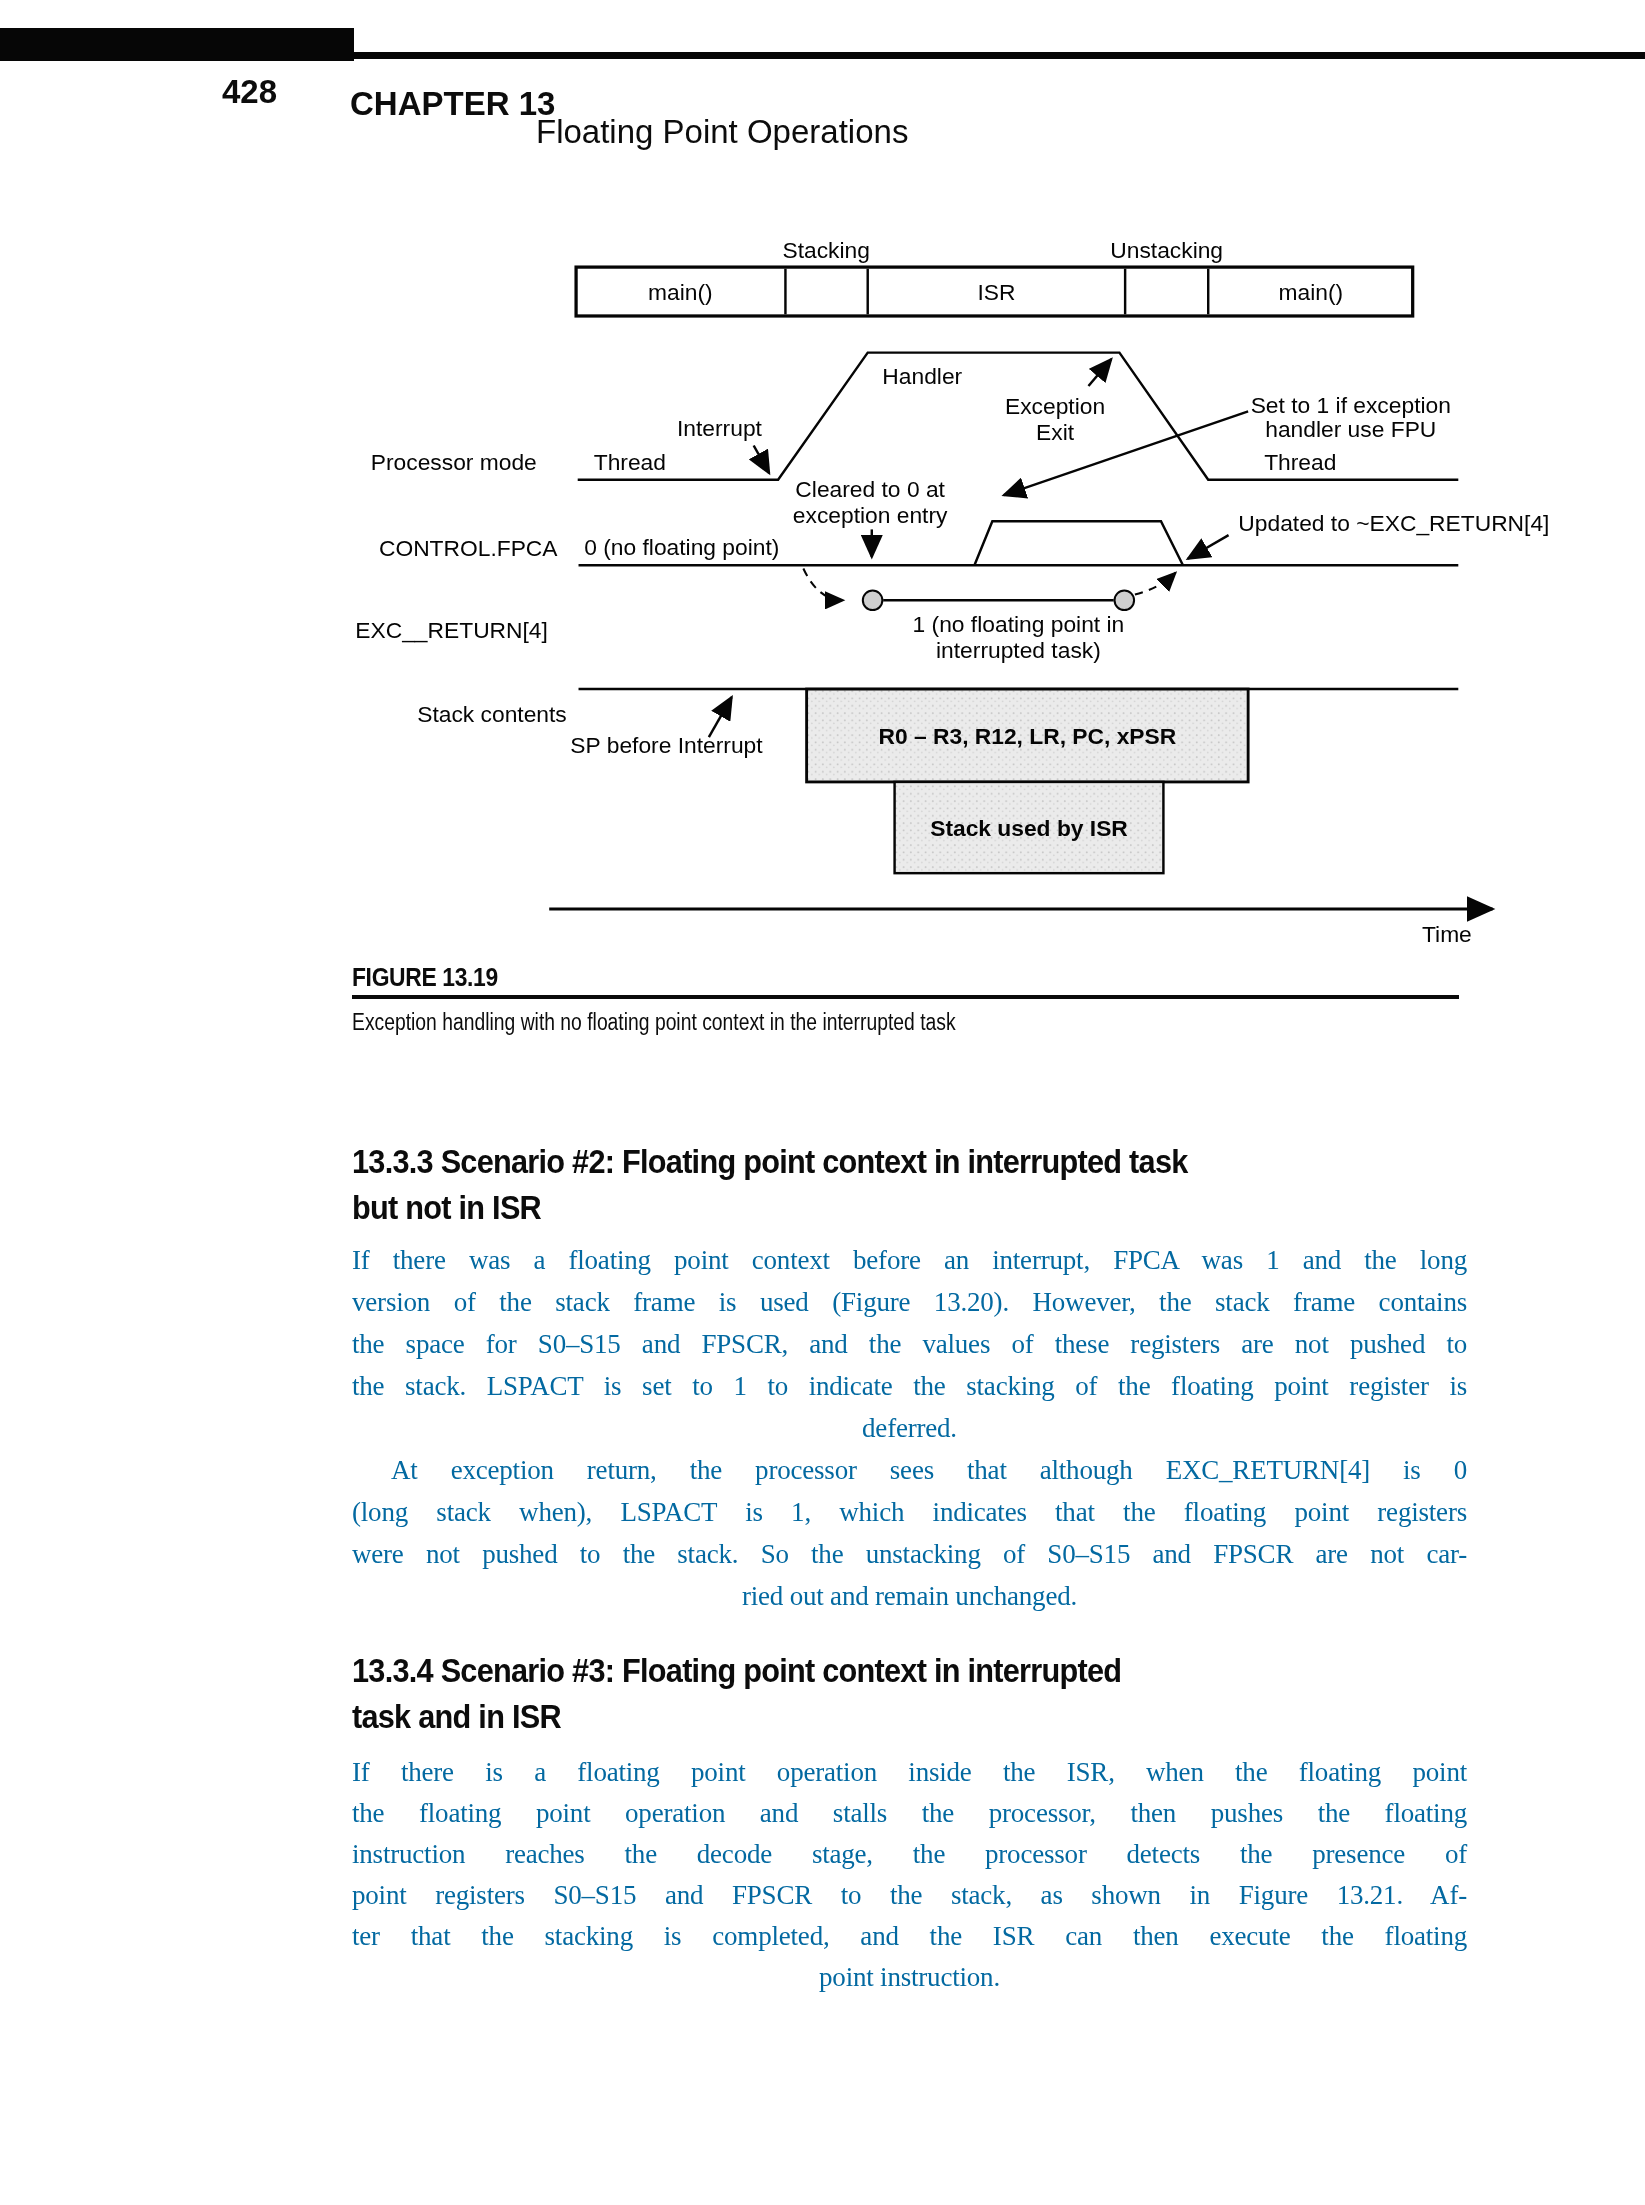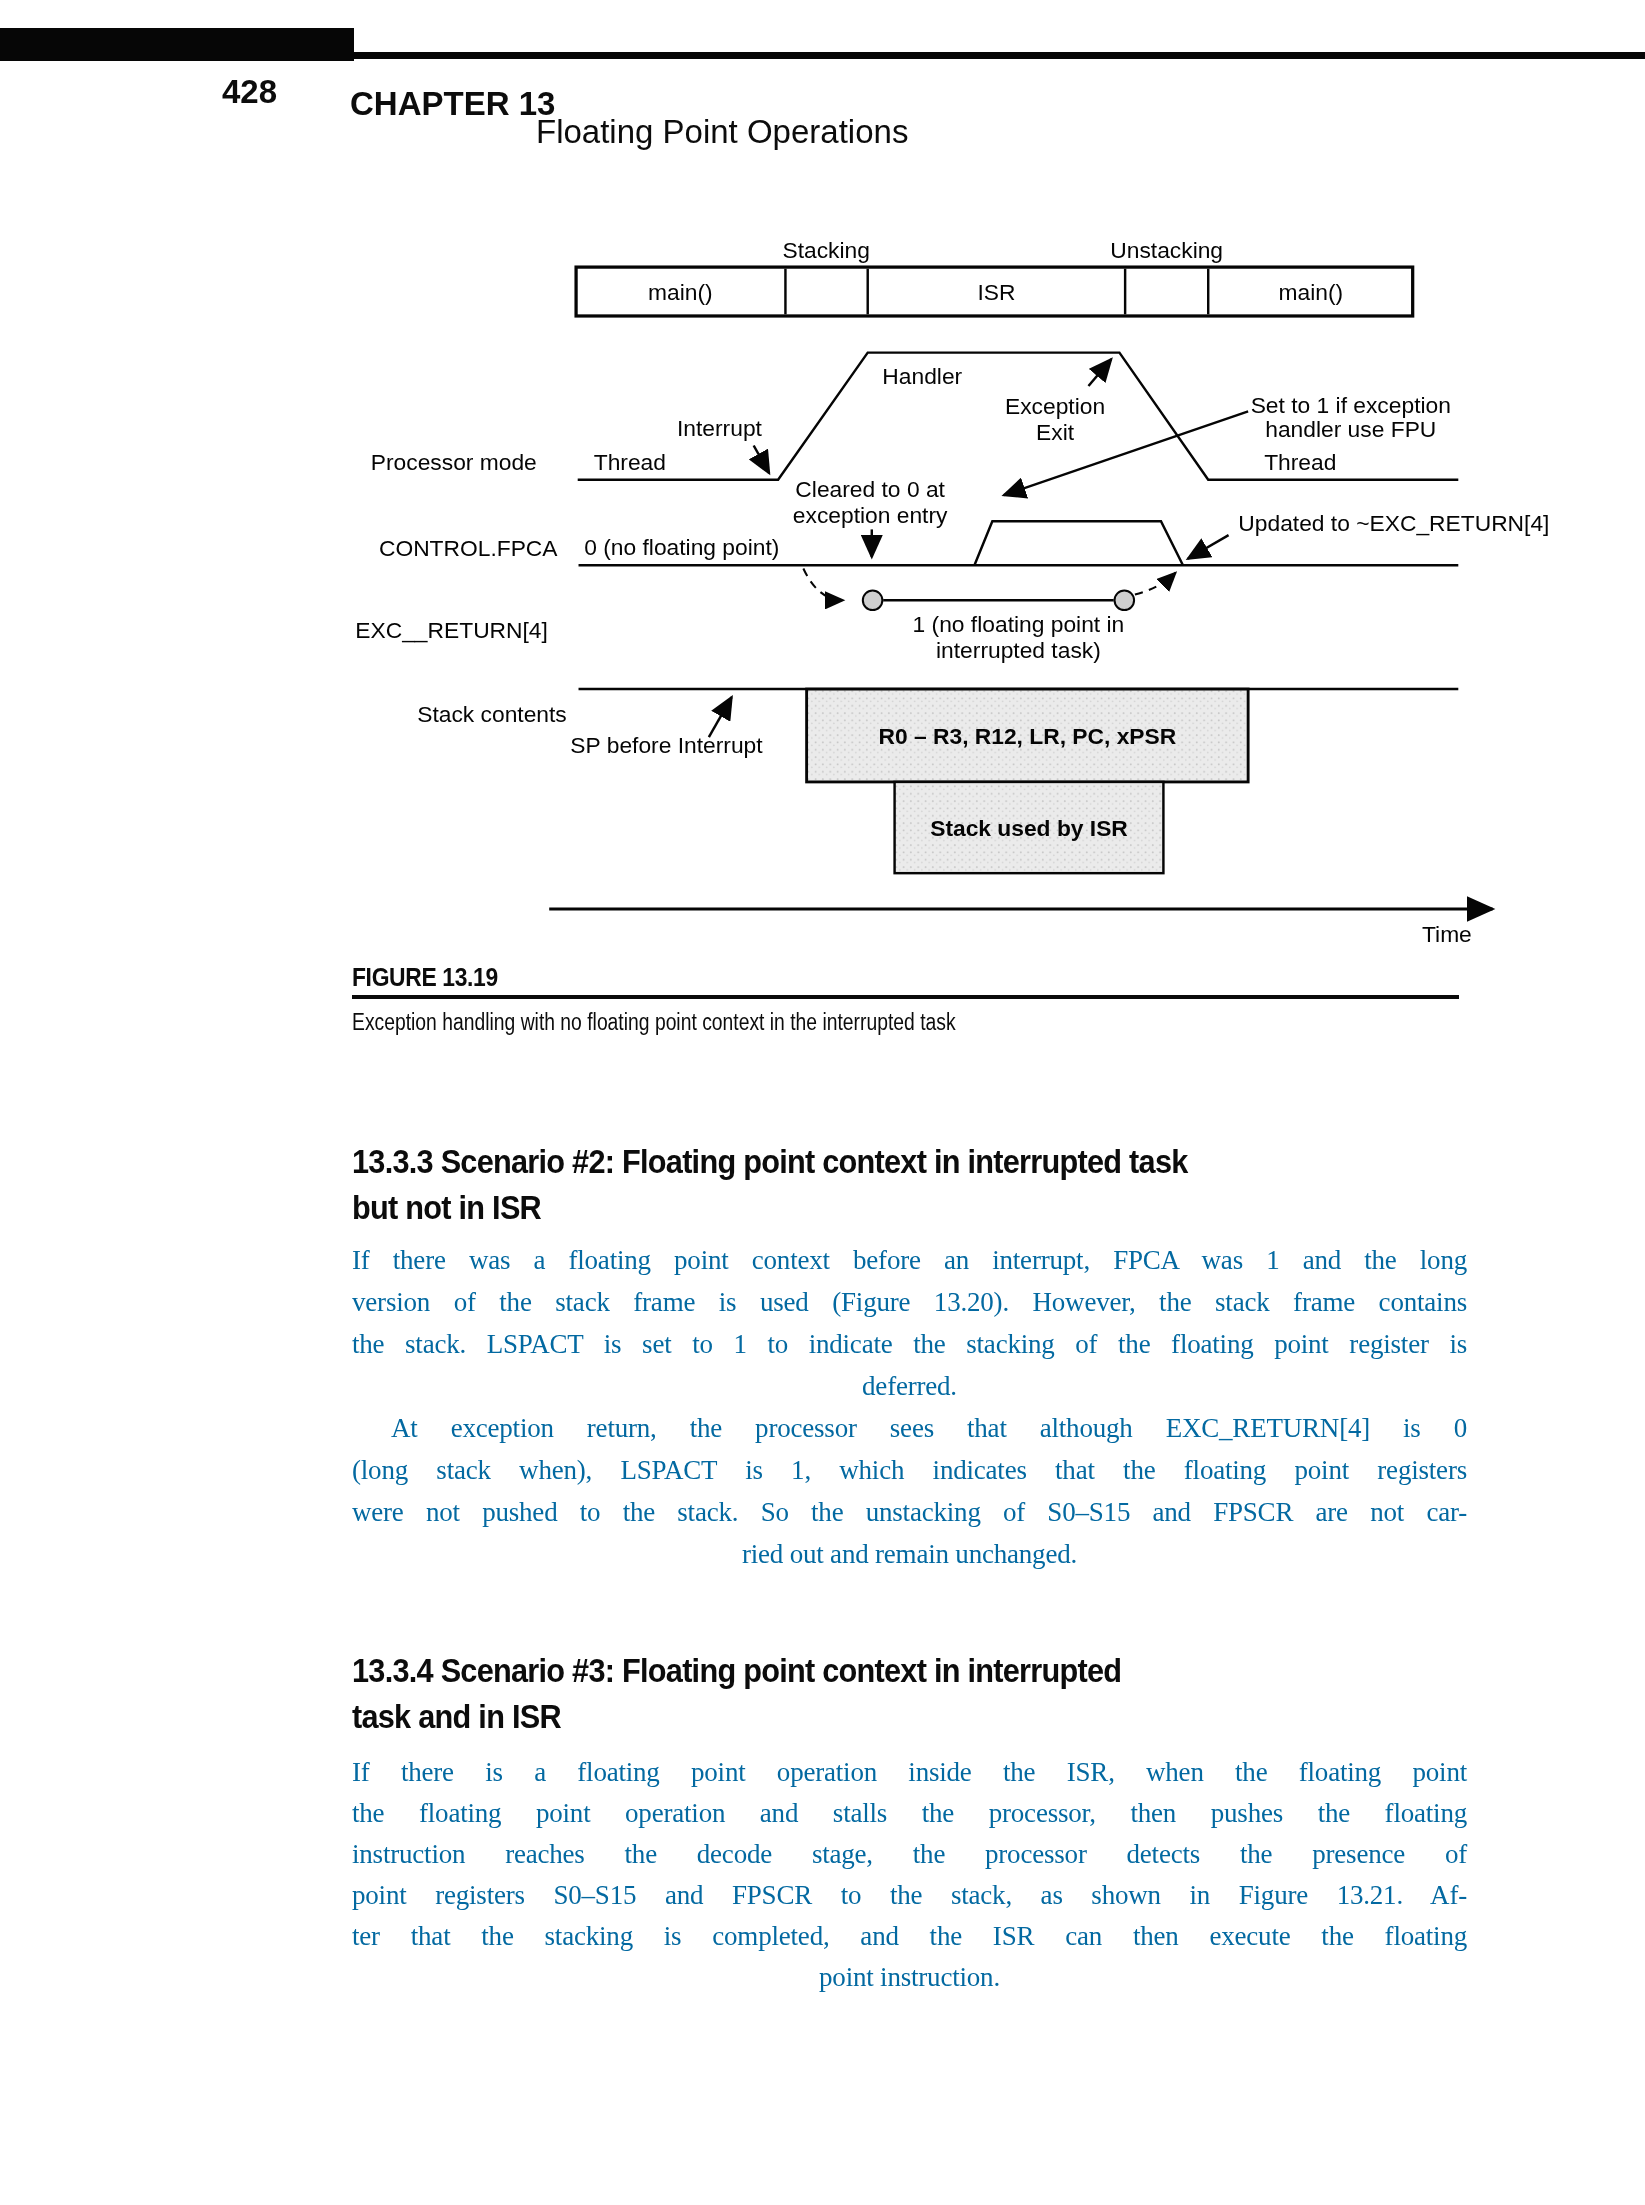--- a/index.html
+++ b/index.html
@@ -132,20 +132,21 @@
   <div class="figcaption">Exception handling with no floating point context in the interrupted task</div>
 
   <div class="h-sec" style="top:1139px">
     <div>13.3.3 Scenario #2: Floating point context in interrupted task</div>
     <div>but not in ISR</div>
   </div>
 
   <div class="para p12" style="top:1239px">
     <div class="bl j">If there was a floating point context before an interrupt, FPCA was 1 and the long</div>
     <div class="bl j">version of the stack frame is used (Figure 13.20). However, the stack frame contains</div>
+    <div class="bl j">the space for S0–S15 and FPSCR, and the values of these registers are not pushed to</div>
     <div class="bl j">the stack. LSPACT is set to 1 to indicate the stacking of the floating point register is</div>
     <div class="bl">deferred.</div>
     <div class="bl j indent">At exception return, the processor sees that although EXC_RETURN[4] is 0</div>
     <div class="bl j">(long stack when), LSPACT is 1, which indicates that the floating point registers</div>
     <div class="bl j">were not pushed to the stack. So the unstacking of S0–S15 and FPSCR are not car-</div>
     <div class="bl">ried out and remain unchanged.</div>
   </div>
 
   <div class="h-sec" style="top:1648px">
     <div>13.3.4 Scenario #3: Floating point context in interrupted</div>

